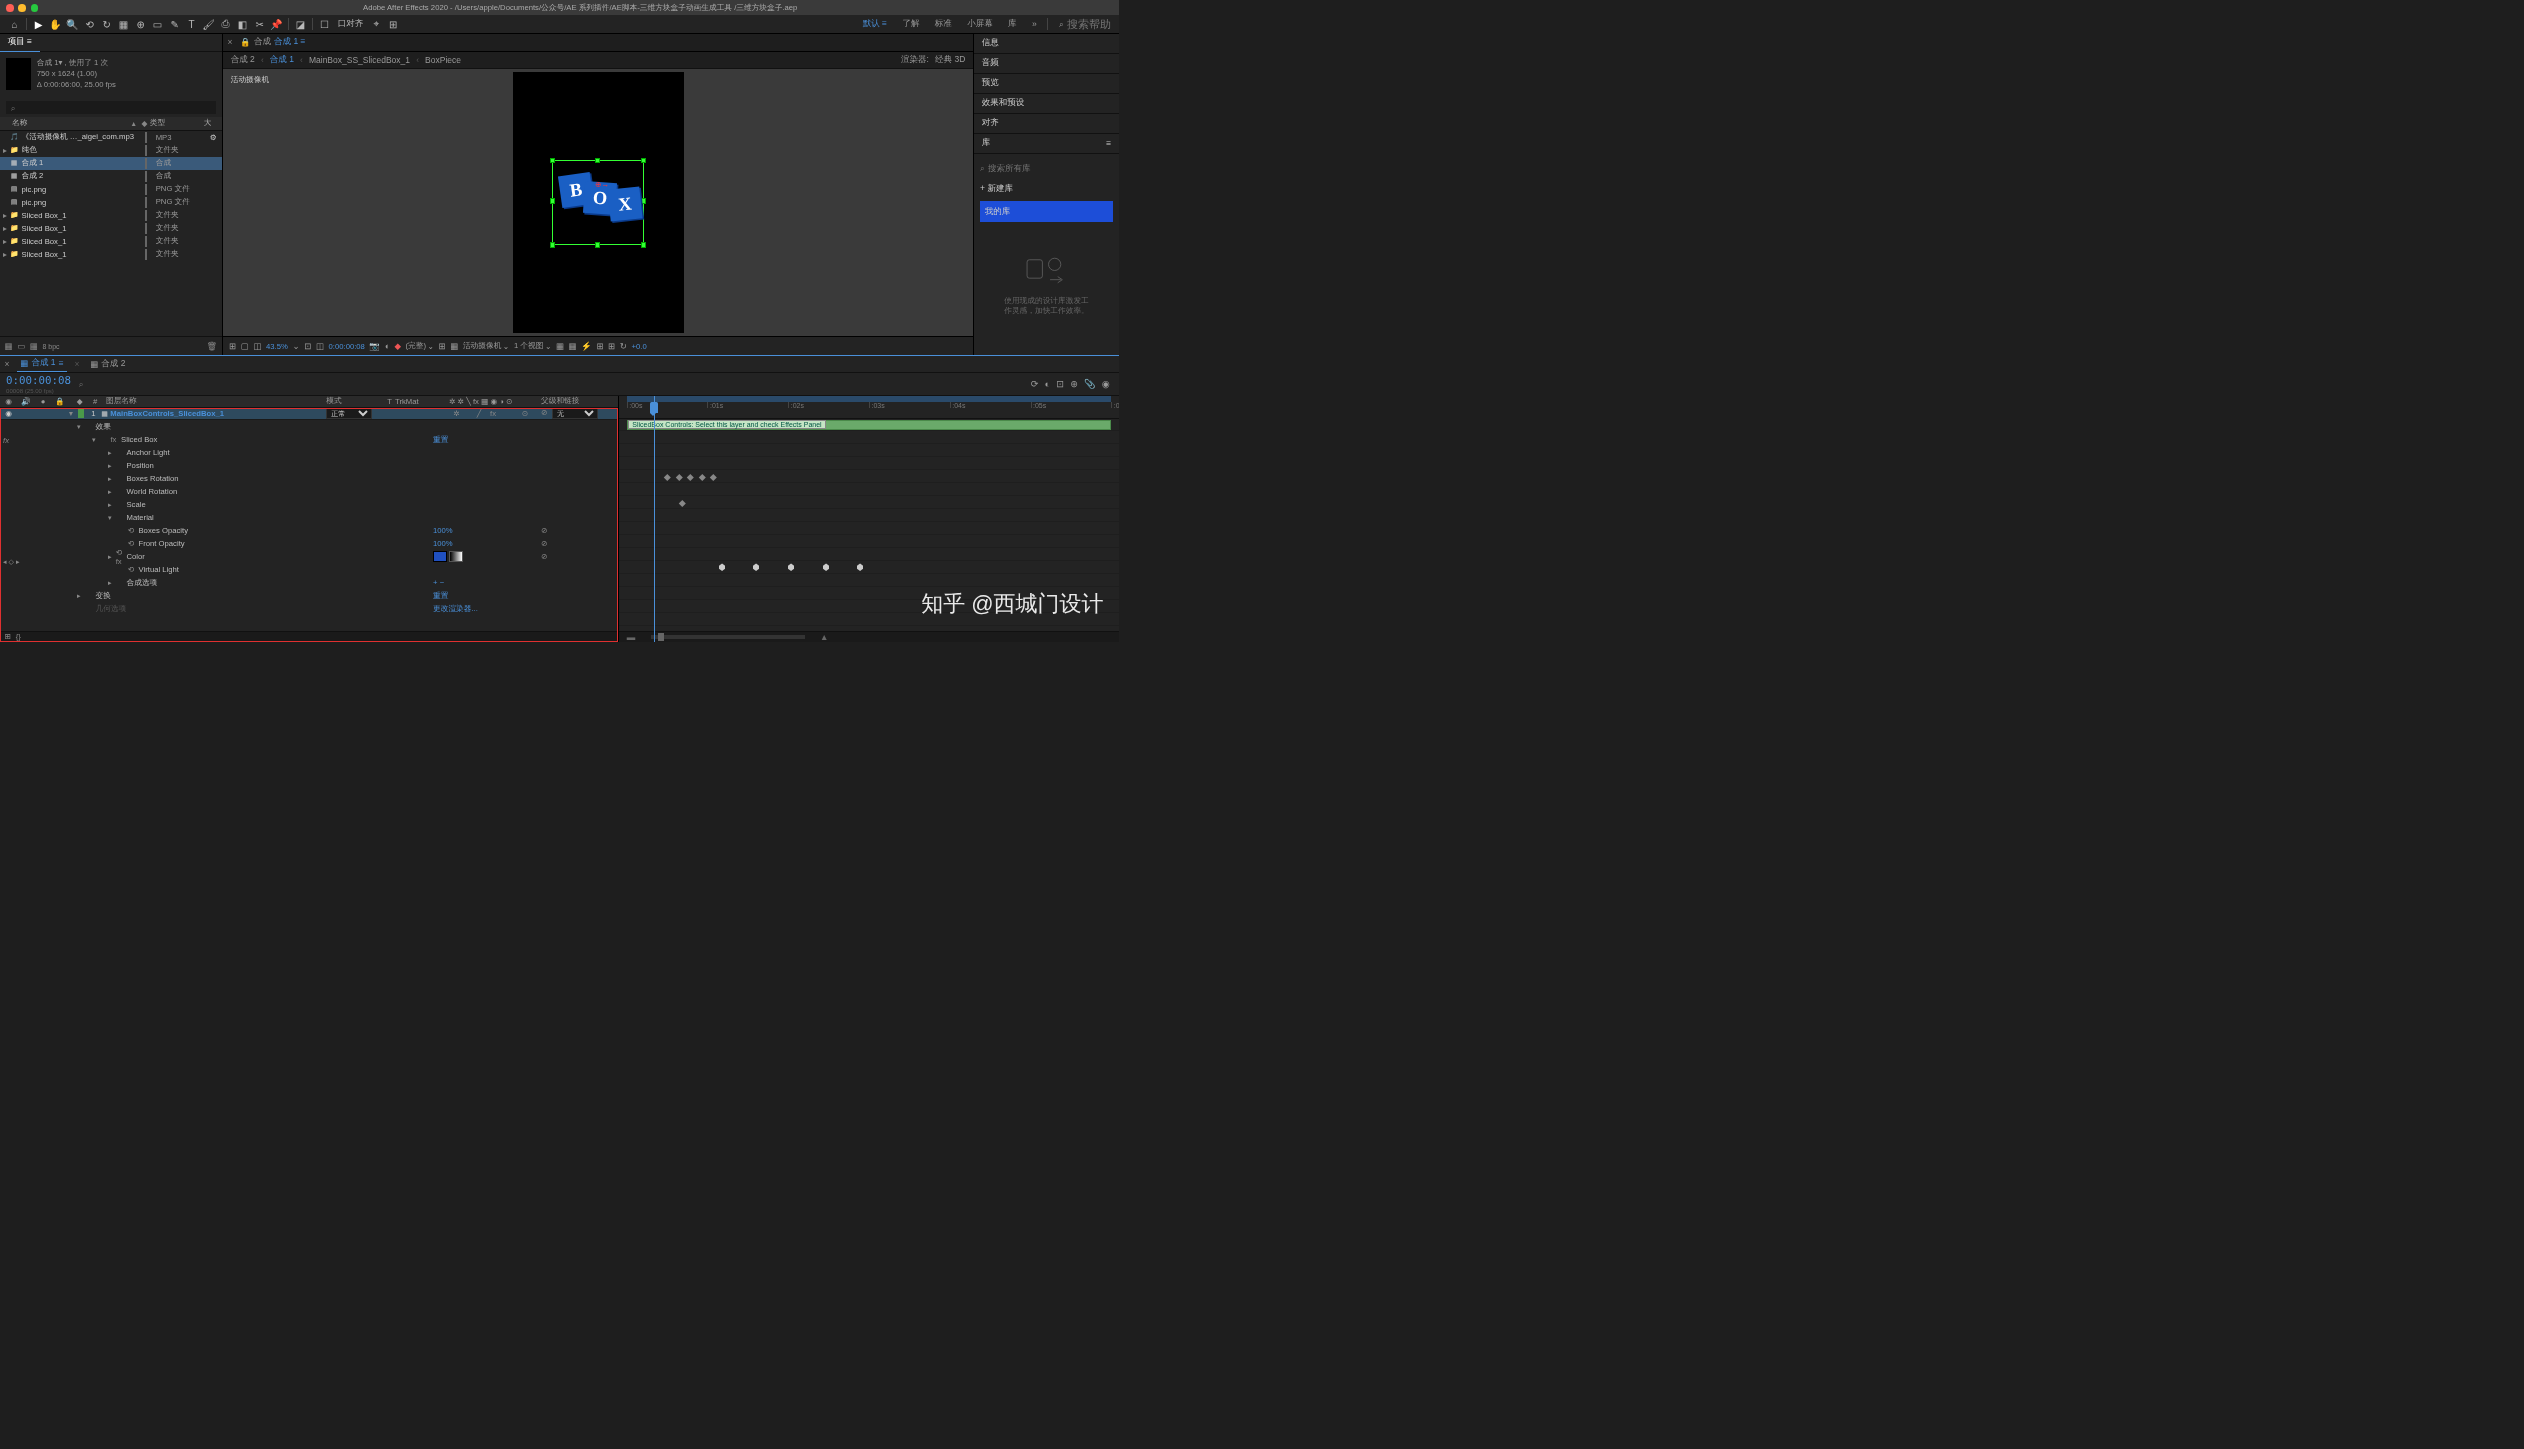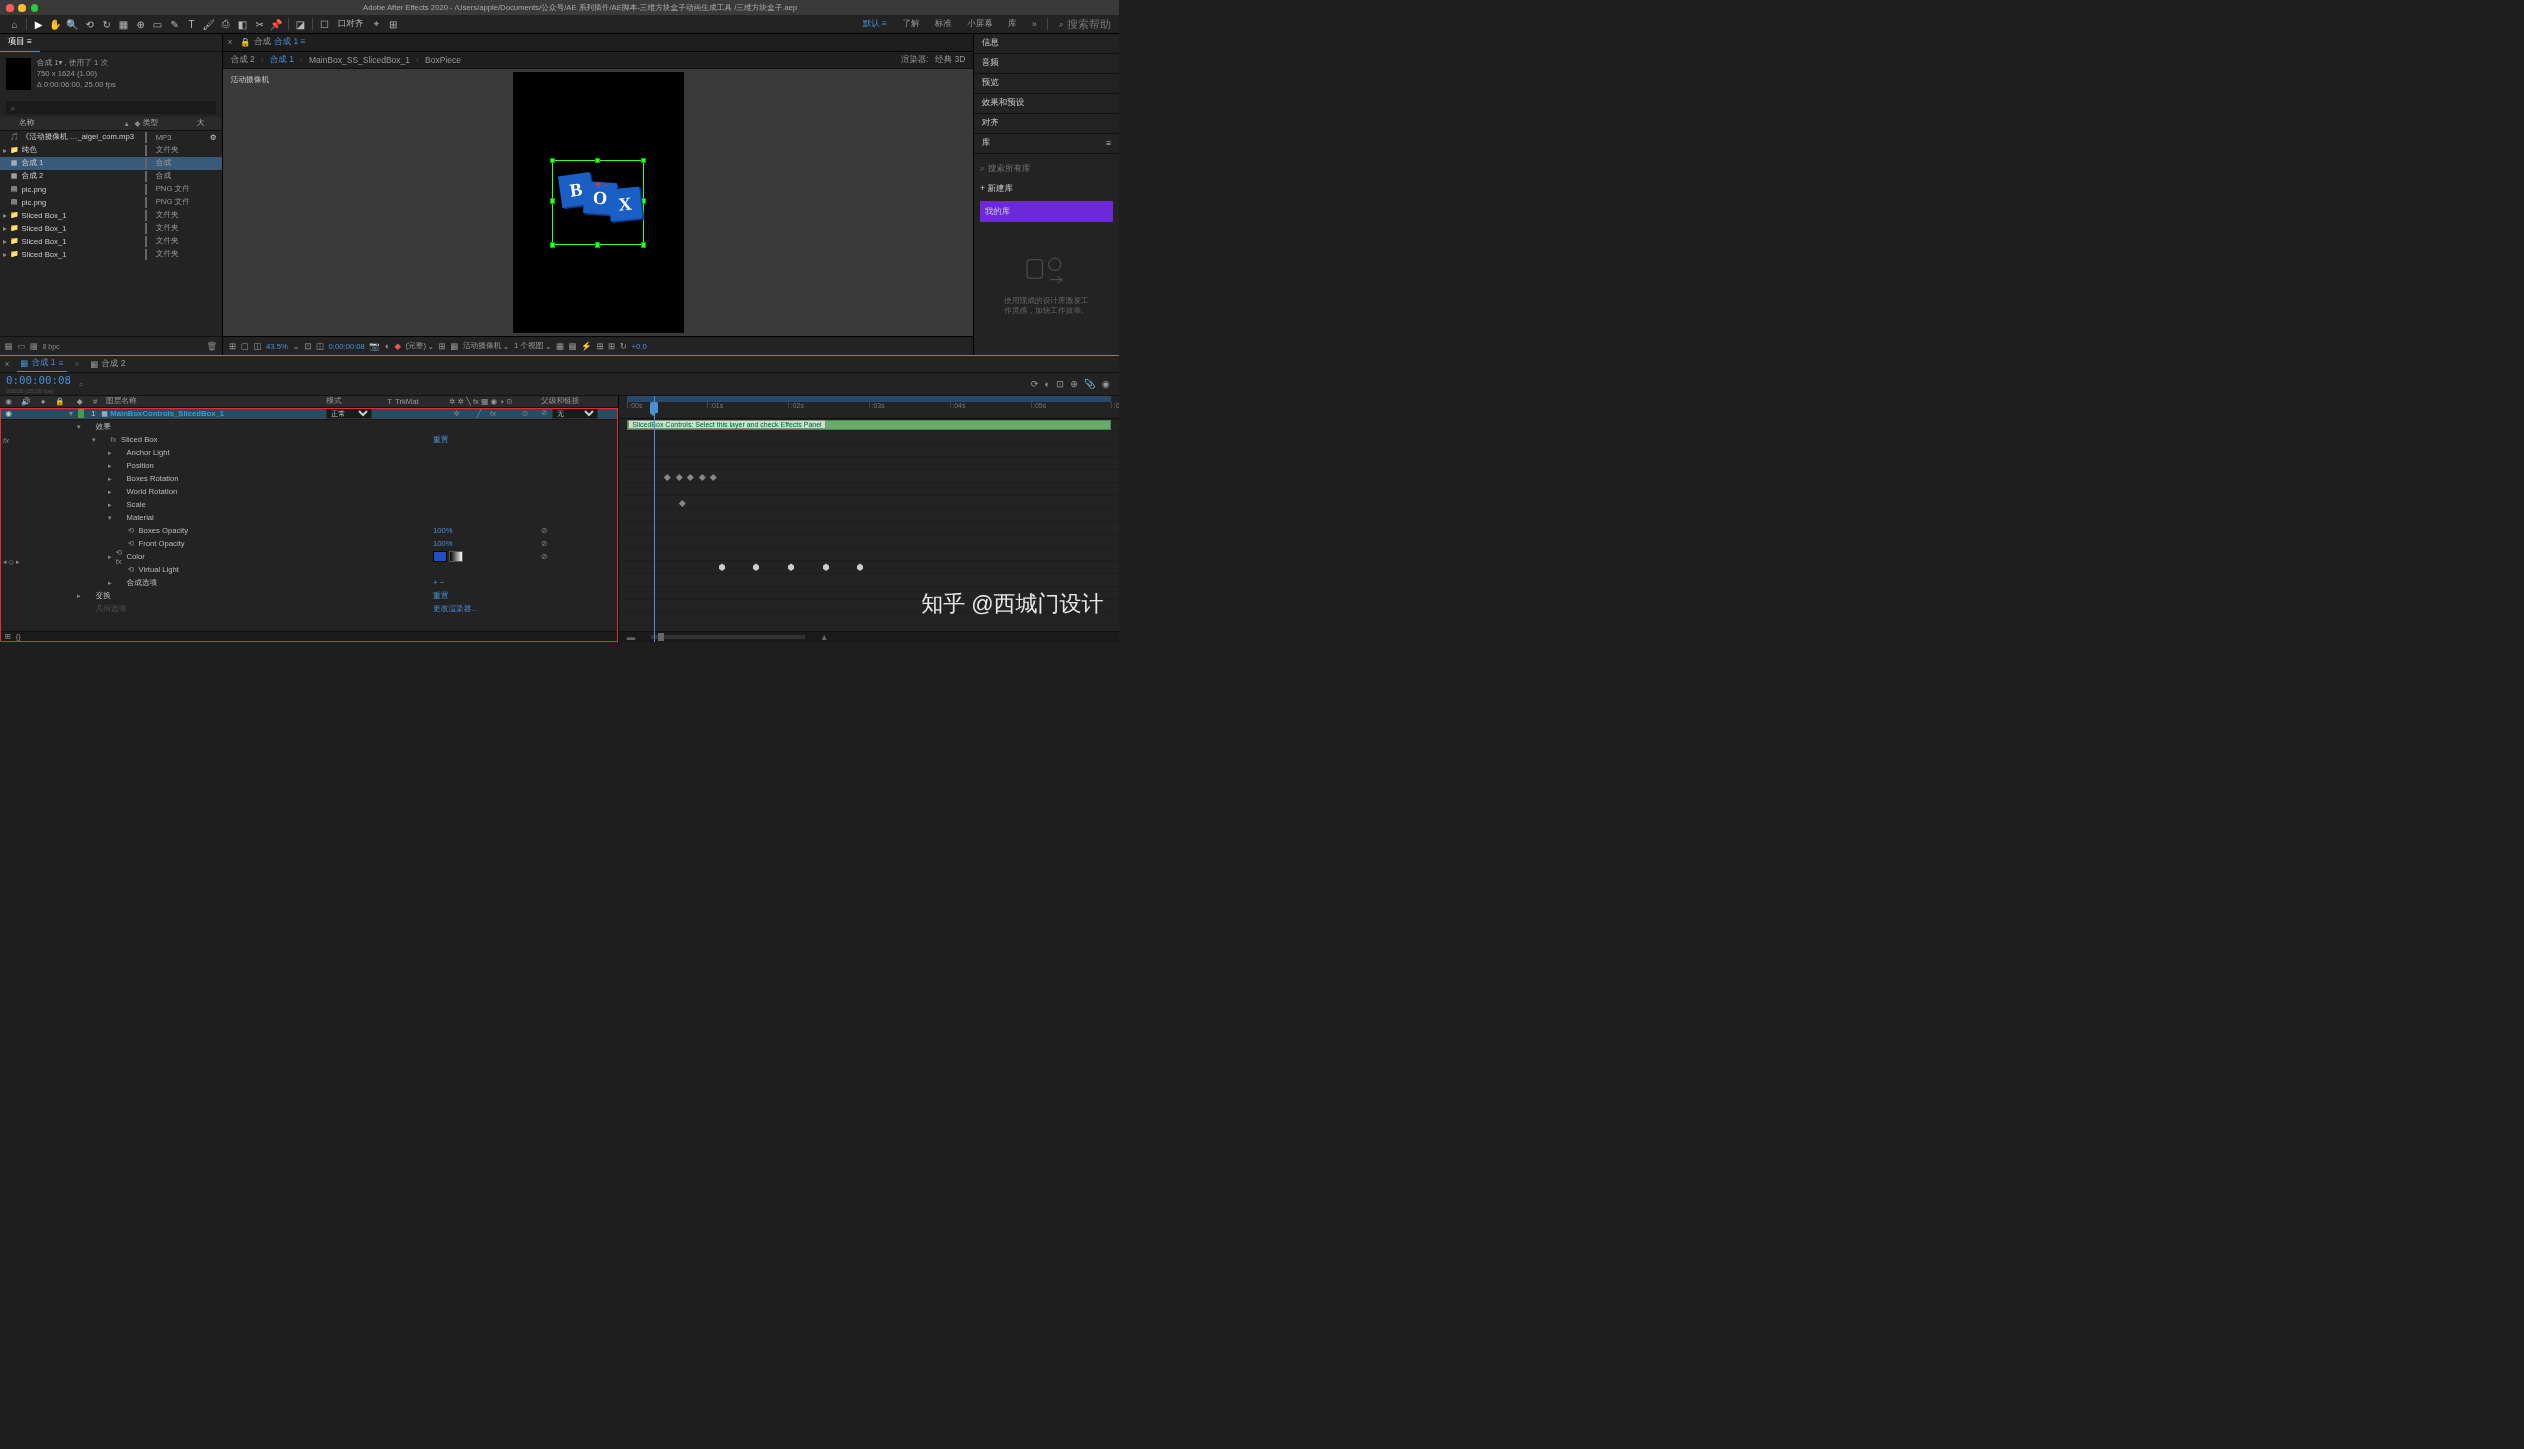--- a/index.html
+++ b/index.html
@@ -24,21 +24,21 @@
 .main-area{display:flex;height:321px}
 .project-panel{width:223px;background:#232323;border-right:0.8px solid #000;display:flex;flex-direction:column}
 .panel-tab-row{height:18.4px;display:flex;align-items:flex-start;border-bottom:0.8px solid #111}
 .panel-tab{padding:0 7.7px;height:18.4px;display:flex;align-items:center;font-size:8.5px;border-bottom:1.5px solid transparent}
 .panel-tab.active{border-bottom-color:#4a90d9;color:#fff}
 .project-info{padding:6.1px;display:flex;gap:6.1px;height:46px}
 .project-thumb{width:24.6px;height:32px;background:#000}
 .project-meta{font-size:7.7px;color:#999;line-height:10.8px}
 .search-row{padding:3.1px 6.1px;height:18.4px}
 .search-row input{width:100%;background:#1a1a1a;border:none;color:#ccc;padding:1.5px 4.6px;font-size:8.5px;outline:none}
-.project-header{display:flex;height:14px;background:#2a2a2a;border-bottom:0.8px solid #111;align-items:center;padding:0 16px}
+.project-header{display:flex;height:14px;background:#2a2a2a;border-bottom:0.8px solid #111;align-items:center;padding:0 9px}
 .ph-name{flex:1;font-size:7.7px;color:#aaa;padding-left:3.1px}
 .ph-icon{width:10.8px;text-align:center;color:#888;font-size:7.7px}
 .ph-type{width:54px;font-size:7.7px;color:#aaa}
 .ph-size{width:9.2px;font-size:7.7px;color:#aaa}
 .project-list{flex:1;overflow:auto}
 .project-row{display:flex;height:13px;align-items:center;padding:0 3.1px;font-size:7.7px}
 .project-row.selected{background:#3a5a7a}
 .pr-arrow{width:7.7px;color:#888;cursor:pointer}
 .pr-icon{width:10.8px;font-size:7px}
 .pr-name{flex:1;color:#ccc;overflow:hidden;text-overflow:ellipsis;white-space:nowrap}
@@ -69,21 +69,21 @@
 .cf-btn{color:#999;cursor:pointer;font-size:8.5px}
 .cf-val{color:#4a90d9}
 .cf-dropdown{color:#999;display:flex;align-items:center;gap:1.5px}
 
 .right-panels{width:146px;background:#232323;border-left:0.8px solid #000;display:flex;flex-direction:column}
 .rp-item{height:20px;border-bottom:0.8px solid #111;display:flex;align-items:center;padding:0 7.7px;font-size:8.5px;color:#ccc;cursor:pointer}
 .rp-lib{flex:1;padding:6.1px;display:flex;flex-direction:column}
 .lib-search{display:flex;align-items:center;gap:3.1px;padding:3.1px 0;color:#777}
 .lib-search input{background:transparent;border:none;color:#ccc;flex:1;font-size:8.5px;outline:none}
 .lib-new{display:flex;align-items:center;gap:3.1px;padding:6.1px 0;font-size:8.5px;cursor:pointer}
-.lib-my{background:#6d28d9;padding:4.6px;font-size:8.5px}
+.lib-my{background:#1d4ed8;padding:4.6px;font-size:8.5px}
 .lib-placeholder{flex:1;display:flex;flex-direction:column;align-items:center;justify-content:center;color:#666;font-size:7.7px;text-align:center;padding:15.4px 6.1px;gap:9.2px}
 .lib-icon-svg{width:46px;height:31px;stroke:#666;fill:none}
 
 .timeline-panel{height:287px;background:#232323;border-top:0.8px solid #4a90d9;display:flex;flex-direction:column;position:relative}
 .tl-tabs{height:17px;display:flex;align-items:center;border-bottom:0.8px solid #111;padding:0 4.6px;gap:7.7px}
 .tl-tab{display:flex;align-items:center;gap:3.1px;font-size:8.5px;color:#999;padding:0 3.1px;height:17px}
 .tl-tab.active{color:#4a90d9;border-bottom:1.5px solid #4a90d9}
 .tl-top{height:23px;display:flex;align-items:center;padding:0 6.1px;border-bottom:0.8px solid #111}
 .timecode{color:#4a90d9;font-size:10.8px;font-family:monospace}
 .tc-sub{font-size:6.1px;color:#555}

